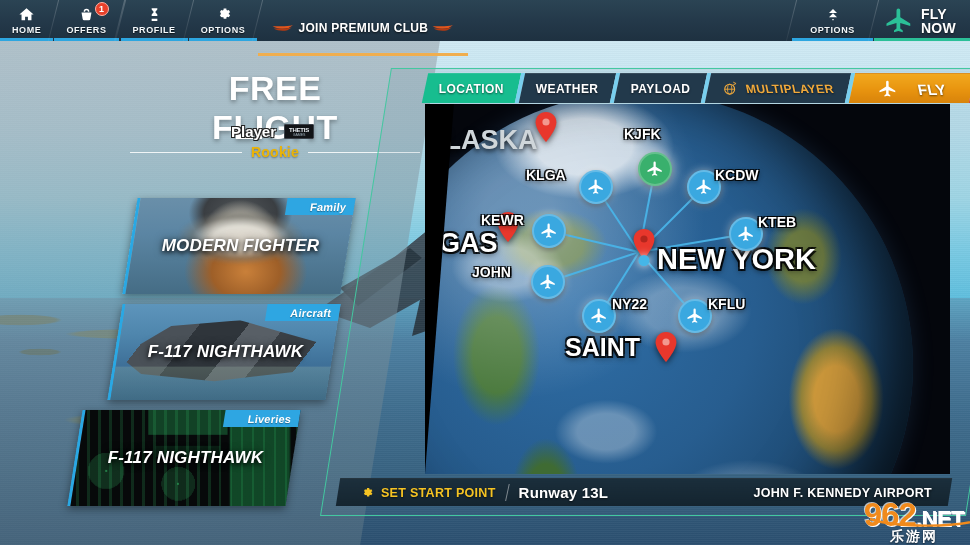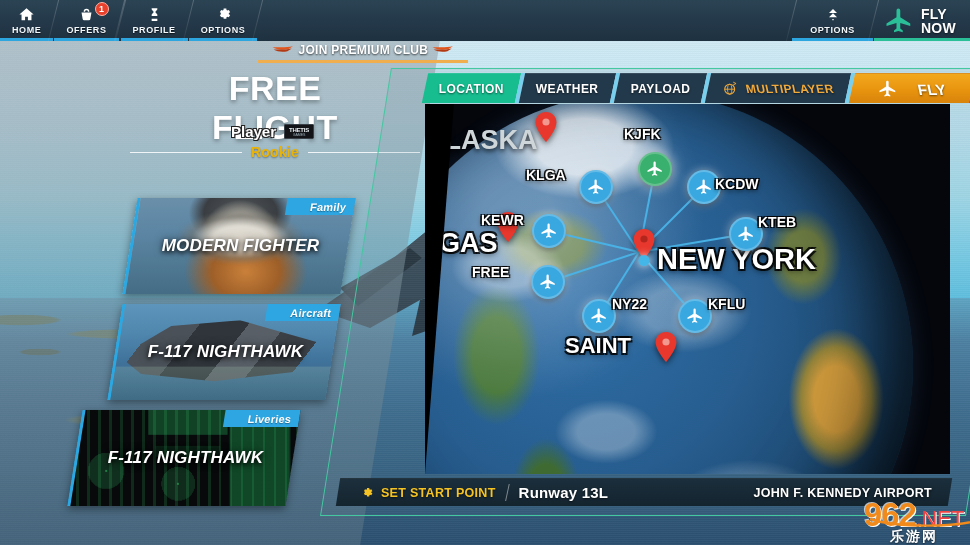--- a/index.html
+++ b/index.html
@@ -75,22 +75,22 @@
     border-radius:50%; background:#e8402a; color:#fff; font-size:9px; font-weight:bold;
     display:flex; align-items:center; justify-content:center; border:1px solid #ffb1a4;
     padding:0 2px;
   }
   .fuel-bars { display:flex; gap:3px; margin-left:7px; align-items:center; }
   .fuel-bars i {
     display:block; width:13px; height:13px; background:#2da6e0;
     transform:skewX(-12deg);
   }
   .premium {
-    display:flex; align-items:center; gap:4px; padding:0 14px; height:27px;
-    position:relative; cursor:pointer;margin-top:36px;
+    display:flex; align-items:center; gap:4px; padding:0 14px; height:56px;
+    position:relative; cursor:pointer;
   }
   .premium .ptxt {
     color:#fff; font-size:12px; font-weight:bold; letter-spacing:.3px;
     text-shadow:0 1px 2px rgba(0,0,0,.7);
   }
   .flynow {
     display:flex; align-items:center; gap:7px; padding:0 14px 0 10px; height:41px;
     position:relative; cursor:pointer;
   }
   .flynow .fn-txt {
@@ -334,21 +334,21 @@
   }
 
   
   .wm { position:absolute; right:6px; bottom:2px; z-index:60; text-align:center; line-height:1; }
   .wm-top { display:flex; align-items:baseline; }
   .wm-962 {
     font-size:33px; font-weight:bold; color:#f08a1c;
     text-shadow:1px 1px 0 #fff, -1px -1px 0 rgba(255,255,255,.7);
     letter-spacing:-1px;
   }
-  .wm-net { font-size:22px; font-weight:normal; color:#ef4444; text-shadow:1px 1px 0 #fff; letter-spacing:-.5px; }
+  .wm-net { font-size:22px; font-weight:bold; color:#ffffff; text-shadow:1px 1px 0 #fff; letter-spacing:-.5px; }
   .wm-cn { font-size:14px; font-weight:bold; color:#fff; letter-spacing:2px; margin-top:-2px; text-shadow:0 1px 2px rgba(0,0,0,.6); }
   .wm-swoosh { position:absolute; left:4px; bottom:14px; width:120px; height:12px; overflow:hidden; }
 </style>
 </head>
 <body>
 
 <div id="app">
 
   <div class="bg-sky"></div>
   <div class="bg-sea"></div>
@@ -451,21 +451,21 @@
             <line x1="214" y1="148" x2="124" y2="127" stroke="#49b4e8" stroke-width="2" opacity=".95"></line>
             <line x1="214" y1="148" x2="321" y2="130" stroke="#49b4e8" stroke-width="2" opacity=".95"></line>
             <line x1="214" y1="148" x2="123" y2="178" stroke="#49b4e8" stroke-width="2" opacity=".95"></line>
             <line x1="214" y1="148" x2="174" y2="212" stroke="#49b4e8" stroke-width="2" opacity=".95"></line>
             <line x1="214" y1="148" x2="270" y2="212" stroke="#49b4e8" stroke-width="2" opacity=".95"></line>
           </svg>
         <div id="map-items">
             <div class="region dim" style="left: 0px; top: 22px; font-size: 27px;">ALASKA</div>
             <div class="region" style="left: -22px; top: 125px; font-size: 27px;">VEGAS</div>
             <div class="region" style="left: 232px; top: 140px; font-size: 29px;">NEW YORK</div>
-            <div class="region" style="left: 140px; top: 230px; font-size: 22px; text-align: center;">
+            <div class="region" style="left: 140px; top: 230px; font-size: 25px; text-align: center;">
               <div>SAINT</div>
             </div>
             <div class="pin" style="left: 110px; top: 8px;">
               <svg viewBox="0 0 22 30">
                 <path d="M11 0C5 0 .6 4.4.6 10.2.6 18 11 30 11 30s10.4-12 10.4-19.8C21.4 4.4 17 0 11 0z" fill="#e8372c"></path>
                 <circle cx="11" cy="10" r="3.6" fill="#f2988f"></circle>
               </svg>
             </div>
             <div class="pin" style="left: 72px; top: 108px;">
               <svg viewBox="0 0 22 30">
@@ -495,39 +495,39 @@
               <svg viewBox="0 0 24 24" width="18" height="18">
                 <path d="M21 16v-2l-8-5V3.5a1.5 1.5 0 00-3 0V9l-8 5v2l8-2.5V18l-2 1.5V21l3.5-1 3.5 1v-1.5L13 18v-4.5L21 16z" fill="#ffffff"></path>
               </svg>
             </div>
             <div class="nlabel" style="left: 101px; top: 63px;">KLGA</div>
             <div class="node" style="left: 262px; top: 66px;">
               <svg viewBox="0 0 24 24" width="18" height="18">
                 <path d="M21 16v-2l-8-5V3.5a1.5 1.5 0 00-3 0V9l-8 5v2l8-2.5V18l-2 1.5V21l3.5-1 3.5 1v-1.5L13 18v-4.5L21 16z" fill="#ffffff"></path>
               </svg>
             </div>
-            <div class="nlabel" style="left: 290px; top: 72px;">KCDW</div>
+            <div class="nlabel" style="left: 290px; top: 63px;">KCDW</div>
             <div class="node" style="left: 107px; top: 110px;">
               <svg viewBox="0 0 24 24" width="18" height="18">
                 <path d="M21 16v-2l-8-5V3.5a1.5 1.5 0 00-3 0V9l-8 5v2l8-2.5V18l-2 1.5V21l3.5-1 3.5 1v-1.5L13 18v-4.5L21 16z" fill="#ffffff"></path>
               </svg>
             </div>
             <div class="nlabel" style="left: 56px; top: 108px;">KEWR</div>
             <div class="node" style="left: 304px; top: 113px;">
               <svg viewBox="0 0 24 24" width="18" height="18">
                 <path d="M21 16v-2l-8-5V3.5a1.5 1.5 0 00-3 0V9l-8 5v2l8-2.5V18l-2 1.5V21l3.5-1 3.5 1v-1.5L13 18v-4.5L21 16z" fill="#ffffff"></path>
               </svg>
             </div>
             <div class="nlabel" style="left: 333px; top: 110px;">KTEB</div>
             <div class="node" style="left: 106px; top: 161px;">
               <svg viewBox="0 0 24 24" width="18" height="18">
                 <path d="M21 16v-2l-8-5V3.5a1.5 1.5 0 00-3 0V9l-8 5v2l8-2.5V18l-2 1.5V21l3.5-1 3.5 1v-1.5L13 18v-4.5L21 16z" fill="#ffffff"></path>
               </svg>
             </div>
-            <div class="nlabel" style="left: 47px; top: 160px;">FREE</div>
+            <div class="nlabel" style="left: 47px; top: 160px;">JOHN</div>
             <div class="node" style="left: 157px; top: 195px;">
               <svg viewBox="0 0 24 24" width="18" height="18">
                 <path d="M21 16v-2l-8-5V3.5a1.5 1.5 0 00-3 0V9l-8 5v2l8-2.5V18l-2 1.5V21l3.5-1 3.5 1v-1.5L13 18v-4.5L21 16z" fill="#ffffff"></path>
               </svg>
             </div>
             <div class="nlabel" style="left: 187px; top: 192px;">NY22</div>
             <div class="node" style="left: 253px; top: 195px;">
               <svg viewBox="0 0 24 24" width="18" height="18">
                 <path d="M21 16v-2l-8-5V3.5a1.5 1.5 0 00-3 0V9l-8 5v2l8-2.5V18l-2 1.5V21l3.5-1 3.5 1v-1.5L13 18v-4.5L21 16z" fill="#ffffff"></path>
               </svg>

